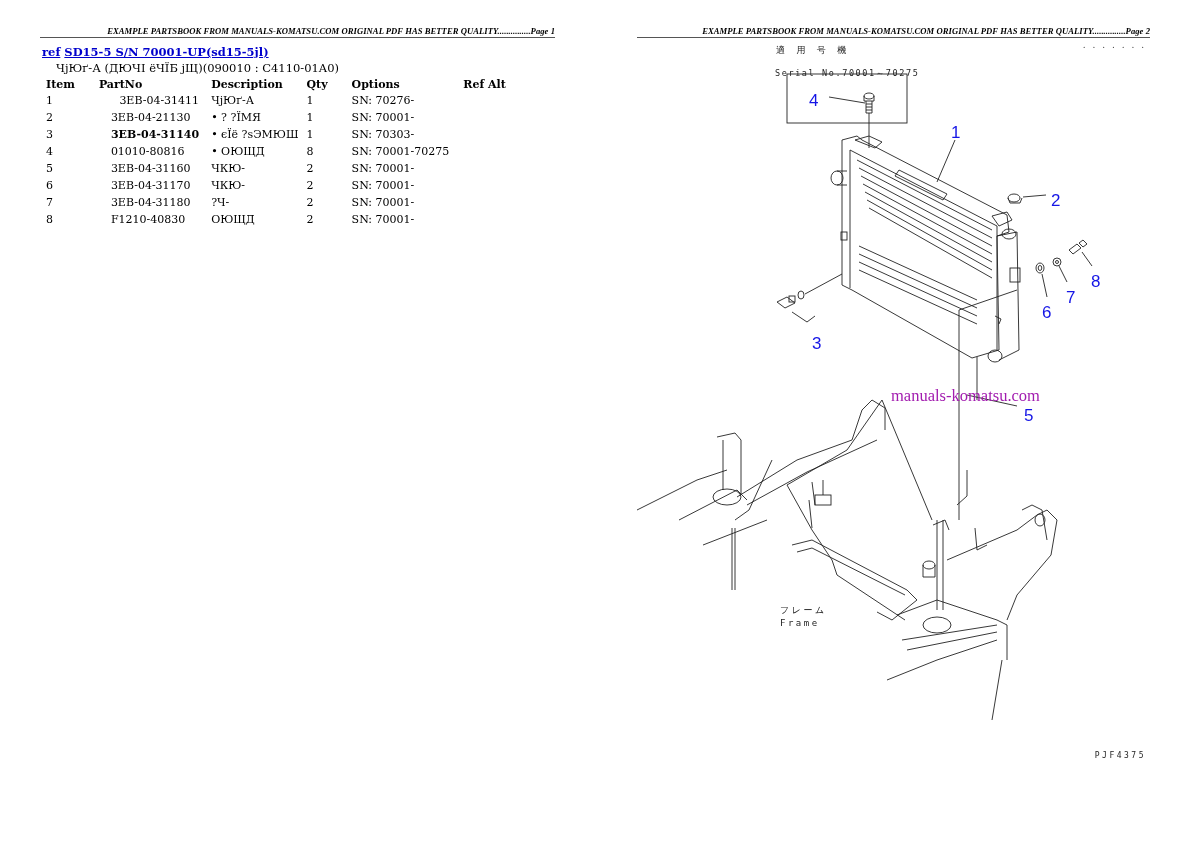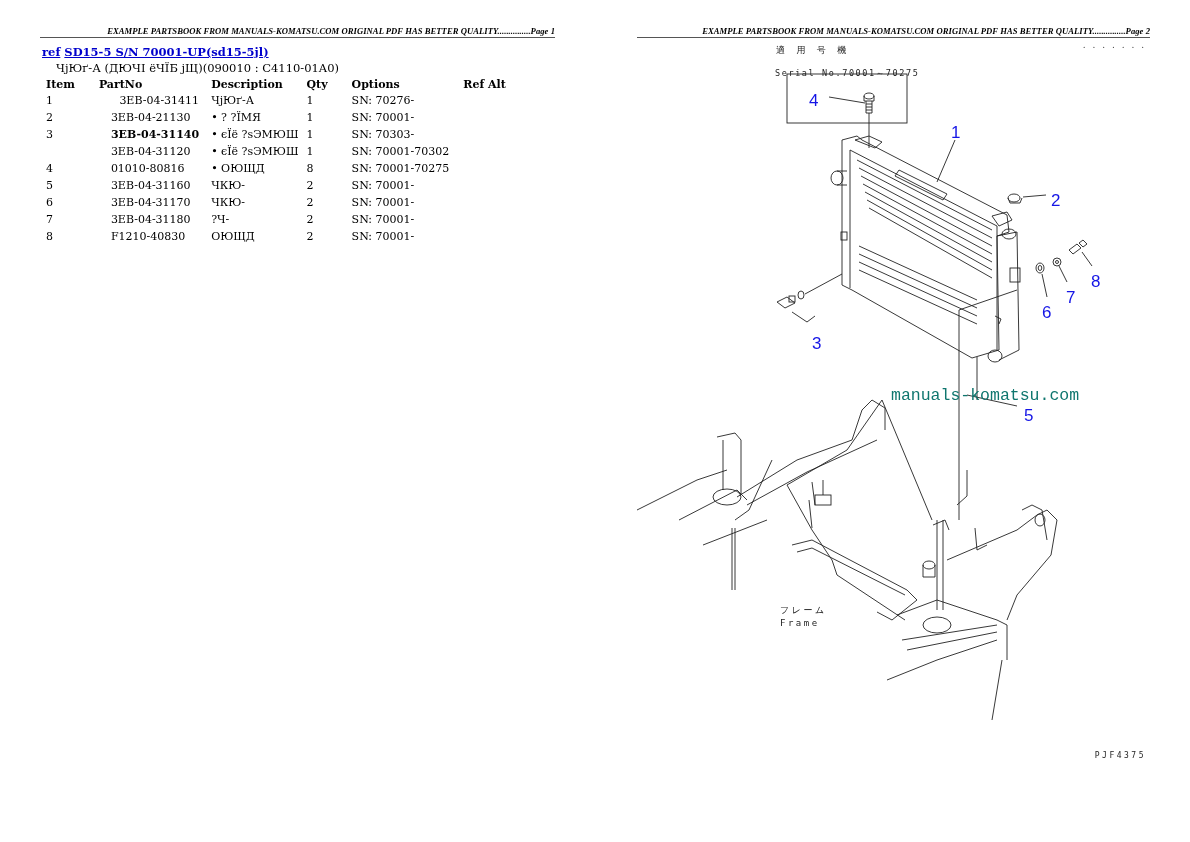--- a/index.html
+++ b/index.html
@@ -18,21 +18,21 @@
   .c-item { width:22px; }
   .c-part { width:76px; }
   .c-desc { width:74px; }
   .c-qty { width:16px; }
   .c-opt { width:80px; }
   .chk { display:inline-block; width:9px; height:9px; border:1px solid #333; margin-right:1px; vertical-align:-1px; }
   .diagram { position:absolute; left:0; top:40px; width:513px; height:740px; }
   .jp-title { position:absolute; left:139px; top:44px; font-family:"DejaVu Sans Mono",monospace; font-size:9px; letter-spacing:3px; color:#222; }
   .serial { position:absolute; left:138px; top:68px; font-family:"DejaVu Sans Mono",monospace; font-size:8.5px; letter-spacing:1.6px; color:#222; }
   .dots { position:absolute; right:4px; top:40px; font-size:9px; letter-spacing:2px; color:#444; }
-  .watermark { position:absolute; left:254px; top:386px; font-family:Liberation Mono, monospace; font-size:16.5px; color:#0f766e; white-space:nowrap; }
+  .watermark { position:absolute; left:254px; top:386px; font-family:Liberation Serif, serif; font-size:16.5px; color:#a21caf; white-space:nowrap; }
   .callout { position:absolute; font-family:"Liberation Sans",sans-serif; font-size:17px; color:#1515e6; }
   .frame-label { position:absolute; left:143px; top:604px; font-family:"DejaVu Sans Mono",monospace; font-size:9px; letter-spacing:2.5px; color:#222; line-height:13px; }
   .footer-code { position:absolute; right:4px; top:751px; font-family:"DejaVu Sans Mono",monospace; font-size:8px; letter-spacing:2.5px; color:#222; }
 </style>
 </head>
 <body>
 
 <div class="page page1">
   <div class="hdr">EXAMPLE PARTSBOOK FROM MANUALS-KOMATSU.COM ORIGINAL PDF HAS BETTER QUALITY...............Page 1</div>
   <div class="hdr-line"></div>
@@ -70,28 +70,20 @@
           <td>1</td>
           <td style="padding-left: 20px;">SN: 70001-</td>
           <td></td>
         </tr>
         <tr>
           <td>3</td>
           <td style="padding-left: 32px; font-weight: bold;">3EB-04-31140</td>
           <td style="padding-left: 8px;">• єЇё ?sЭМЮШ</td>
           <td>1</td>
           <td style="padding-left: 20px;">SN: 70303-</td>
-          <td></td>
-        </tr>
-        <tr>
-          <td></td>
-          <td style="padding-left: 32px;">3EB-04-31120</td>
-          <td style="padding-left: 8px;">• єЇё ?sЭМЮШ</td>
-          <td>1</td>
-          <td style="padding-left: 20px;">SN: 70001-70302</td>
           <td></td>
         </tr>
         <tr>
           <td>4</td>
           <td style="padding-left: 32px; margin-top: 22px;">01010-80816</td>
           <td style="padding-left: 8px;">• ОЮЩД</td>
           <td>8</td>
           <td style="padding-left: 20px;">SN: 70001-70275</td>
           <td></td>
         </tr>

